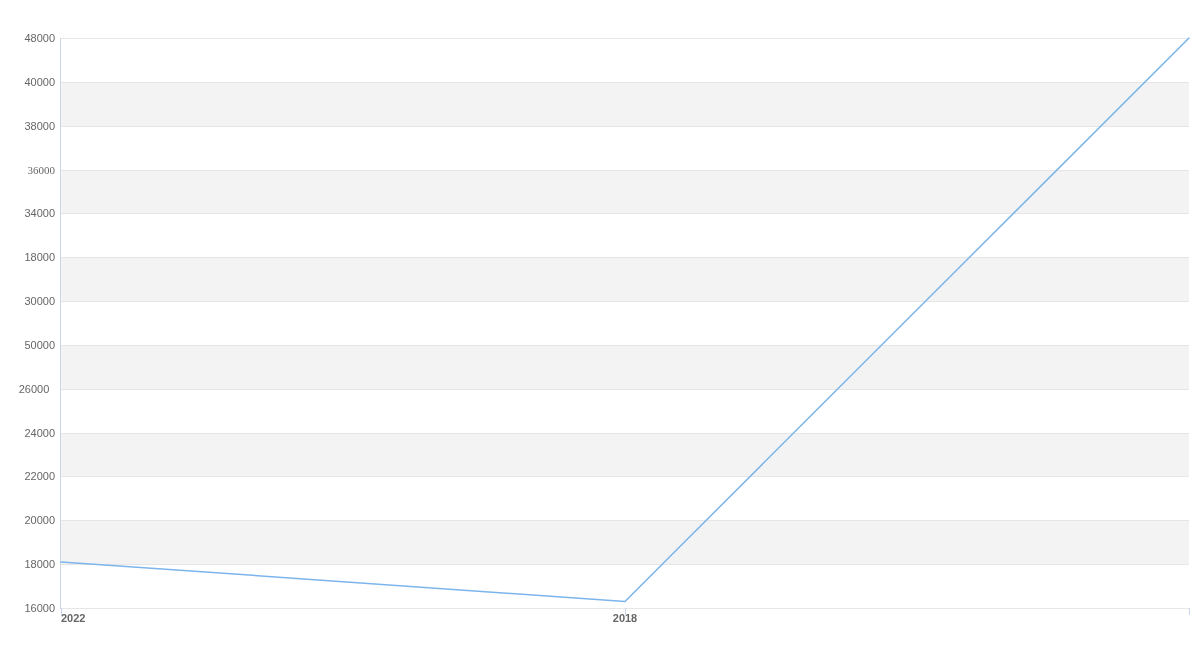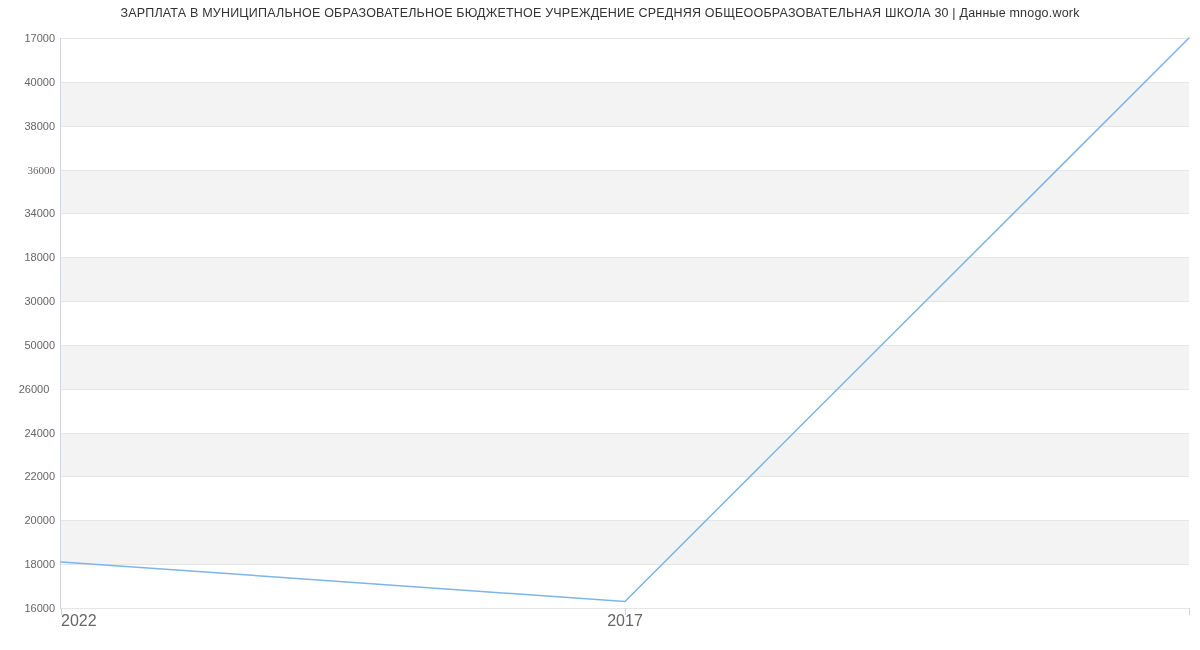--- a/index.html
+++ b/index.html
@@ -57,24 +57,25 @@
     width: 42px;
     text-align: right;
     font-size: 11px;
     color: #666;
     transform: translateY(-50%);
     white-space: nowrap;
   }
   .xtick {
     position: absolute;
     top: 574px;
-    font-size: 16px;
+    font-size: 11px;
     color: #666;
     transform: translateX(-50%);
     white-space: nowrap;
+    font-weight: bold;
   }
   svg.series {
     position: absolute;
     left: 0;
     top: 0;
     overflow: visible;
   }
   .line {
     fill: none;
     stroke: #7cb5ec;
@@ -87,21 +88,20 @@
     top: 570px;
     width: 1px;
     height: 7px;
     background: #ccd6eb;
   }
 </style>
 </head>
 <body>
 
 <div class="chart-wrap">
-  <div class="title">ЗАРПЛАТА В МУНИЦИПАЛЬНОЕ ОБРАЗОВАТЕЛЬНОЕ БЮДЖЕТНОЕ УЧРЕЖДЕНИЕ СРЕДНЯЯ ОБЩЕООБРАЗОВАТЕЛЬНАЯ ШКОЛА 30 | Данные mnogo.work</div>
   <div class="plot" id="plot">
     <div class="gridline" style="top: 570px;"></div>
       <div class="band" style="top: 482.308px; height: 43.8462px;"></div>
       <div class="gridline" style="top: 526.154px;"></div>
       <div class="gridline" style="top: 482.308px;"></div>
       <div class="band" style="top: 394.615px; height: 43.8462px;"></div>
       <div class="gridline" style="top: 438.462px;"></div>
       <div class="gridline" style="top: 394.615px;"></div>
       <div class="band" style="top: 306.923px; height: 43.8462px;"></div>
       <div class="gridline" style="top: 350.769px;"></div>
@@ -125,21 +125,21 @@
       <div class="ytick" style="top: 438.462px;">22000</div>
       <div class="ytick" style="top: 394.615px;">24000</div>
       <div class="ytick" style="top: 350.769px; text-align: center;">26000</div>
       <div class="ytick" style="top: 306.923px;">50000</div>
       <div class="ytick" style="top: 263.077px;">30000</div>
       <div class="ytick" style="top: 219.231px;">18000</div>
       <div class="ytick" style="top: 175.385px;">34000</div>
       <div class="ytick" style="top: 131.538px; font-family: Liberation Serif, serif;">36000</div>
       <div class="ytick" style="top: 87.6923px;">38000</div>
       <div class="ytick" style="top: 43.8462px;">40000</div>
-      <div class="ytick" style="top: 0px;">17000</div>
+      <div class="ytick" style="top: 0px;">48000</div>
       <div class="xtick-line" style="left: 0px;"></div>
       <div class="xtick" style="left: 0px; transform: translateX(0px);">2022</div>
       <div class="xtick-line" style="left: 564px;"></div>
-      <div class="xtick" style="left: 564px;">2017</div>
+      <div class="xtick" style="left: 564px;">2018</div>
       <div class="xtick-line" style="left: 1128px;"></div>
       <div class="xtick" style="left: 1176px; transform: translateX(-100%);">2024</div>
     </div>
 </div>
 
 </body></html>

